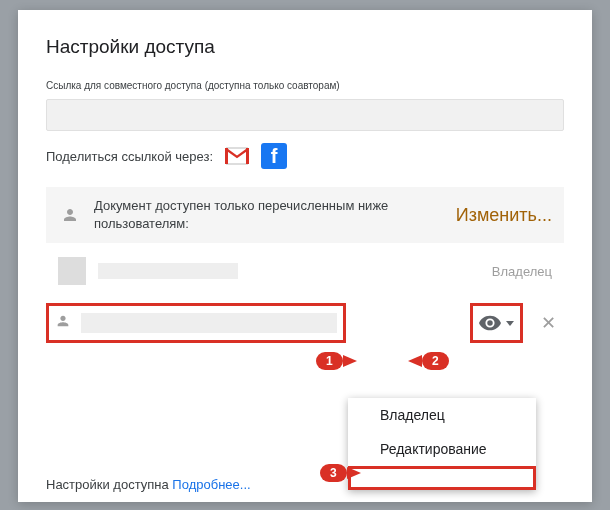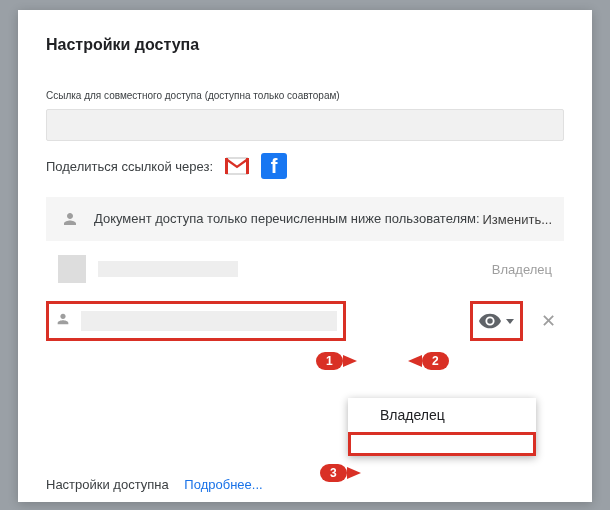--- a/index.html
+++ b/index.html
@@ -1,49 +1,49 @@
 <!DOCTYPE html>
 <html><head>
 <meta charset="utf-8">
 <style>
 *{box-sizing:border-box;margin:0;padding:0;font-family:Arial,sans-serif}
 body{background:#9aa0a6;width:610px;height:510px;position:relative;overflow:hidden}
 .panel{position:absolute;left:18px;top:10px;width:574px;height:492px;background:#fff;box-shadow:0 2px 10px rgba(0,0,0,.2)}
 .inner{padding:26px 28px 0 28px}
-h2{font-size:16px;font-weight:700;color:#202124;margin-bottom:36px}
+h2{font-size:19px;font-weight:400;color:#202124;margin-bottom:22px}
 .label{font-size:10px;color:#3c4043;margin-bottom:8px}
 .linkbox{width:100%;height:32px;border:1px solid #e0e0e0;background:#f1f1f1;border-radius:2px;margin-bottom:12px}
 .sharerow{display:flex;align-items:center;gap:12px;font-size:13px;color:#3c4043;margin-bottom:18px}
 .gmail{width:24px;height:18px;position:relative}
 .gmail svg{display:block}
 .fb{width:26px;height:26px;background:#1877f2;border-radius:3px;display:flex;align-items:center;justify-content:center}
 .fb span{color:#fff;font-weight:bold;font-size:20px;font-family:sans-serif}
 .sect{font-size:13px;color:#3c4043;margin-bottom:8px}
 .accessrow{display:flex;align-items:center;background:#f5f5f5;padding:10px 12px;margin-bottom:2px}
 .person-icon{width:24px;height:24px;display:flex;align-items:center;justify-content:center;margin-right:12px}
 .person-icon svg{fill:#9e9e9e}
 .accesstext{flex:1;font-size:13px;color:#3c4043;line-height:1.4}
-.changelink{font-size:13px;color:#404040}
+.changelink{font-size:18px;color:#a16207}
 .ownerrow{display:flex;align-items:center;padding:12px 12px}
 .avatar{width:28px;height:28px;background:#ddd;margin-right:12px}
 .ownname{flex:1;height:16px;background:#eee;width:120px;max-width:140px}
 .ownerlabel{font-size:13px;color:#9e9e9e}
 .inputrow{display:flex;align-items:center;padding:6px 0;position:relative}
 .addbox{display:flex;align-items:center;border:3px solid #d93025;padding:4px 6px;width:300px;height:40px}
 .addbox .pi{width:18px;margin-right:8px}
 .addbox .field{flex:1;height:20px;background:#eee}
 .eyebox{border:3px solid #d93025;padding:2px 6px;display:flex;align-items:center;height:40px;margin-left:124px}
 .eyebox svg{fill:#5f6368}
 .caret{width:0;height:0;border-left:4px solid transparent;border-right:4px solid transparent;border-top:5px solid #5f6368;margin-left:5px}
 .xbtn{margin-left:18px;color:#9e9e9e;font-size:18px}
 .dropdown{position:absolute;left:348px;top:398px;width:188px;background:#fff;box-shadow:0 2px 8px rgba(0,0,0,.3);z-index:5}
 .dropdown .item{padding:9px 14px 9px 32px;font-size:14px;color:#202124;position:relative}
 .dropdown .item.sel{border:3px solid #d93025}
 .footer{position:absolute;bottom:10px;left:28px;font-size:13px;color:#3c4043}
-.footer a{color:#1a73e8;text-decoration:none;margin-left:12px}
+.footer a{color:#1a73e8;text-decoration:none;margin-left:0}
 .callout{position:absolute;display:flex;align-items:center;z-index:10}
 .bubble{background:#d93025;color:#fff;font-size:12px;font-weight:bold;border-radius:10px;padding:2px 10px;position:relative}
 .arrow-r{width:0;height:0;border-top:6px solid transparent;border-bottom:6px solid transparent;border-left:14px solid #d93025}
 .arrow-l{width:0;height:0;border-top:6px solid transparent;border-bottom:6px solid transparent;border-right:14px solid #d93025}
 .c1{left:316px;top:352px}
 .c2{left:408px;top:352px}
 .c3{left:320px;top:464px}
 </style>
 </head>
 <body>
@@ -69,21 +69,21 @@
         </span>
     </div>
 
 
     <div class="accessrow">
       <span class="person-icon">
         <svg width="18" height="18" viewBox="0 0 24 24">
             <path d="M12 12c2.2 0 4-1.8 4-4s-1.8-4-4-4-4 1.8-4 4 1.8 4 4 4zm0 2c-2.7 0-8 1.3-8 4v2h16v-2c0-2.7-5.3-4-8-4z"></path>
           </svg>
       </span>
-      <div class="accesstext">Документ доступа только перечисленным ниже пользователям:</div>
+      <div class="accesstext">Документ доступен только перечисленным ниже пользователям:</div>
       <span class="changelink">Изменить...</span>
     </div>
 
     <div class="ownerrow">
       <div class="avatar"></div>
       <div class="ownname"></div>
       <div style="flex:1"></div>
       <span class="ownerlabel">Владелец</span>
     </div>
 
@@ -107,20 +107,21 @@
   </div>
 
   <div class="footer">
     <span>Настройки доступна</span>
     <a href="#">Подробнее...</a>
   </div>
 </div>
 
 <div class="dropdown">
   <div class="item">Владелец</div>
+  <div class="item">Редактирование</div>
   <div class="item sel">
     
     
   </div>
 </div>
 
 <div class="callout c1">
     <span class="bubble">1</span>
     <span class="arrow-r"></span>
   </div>

